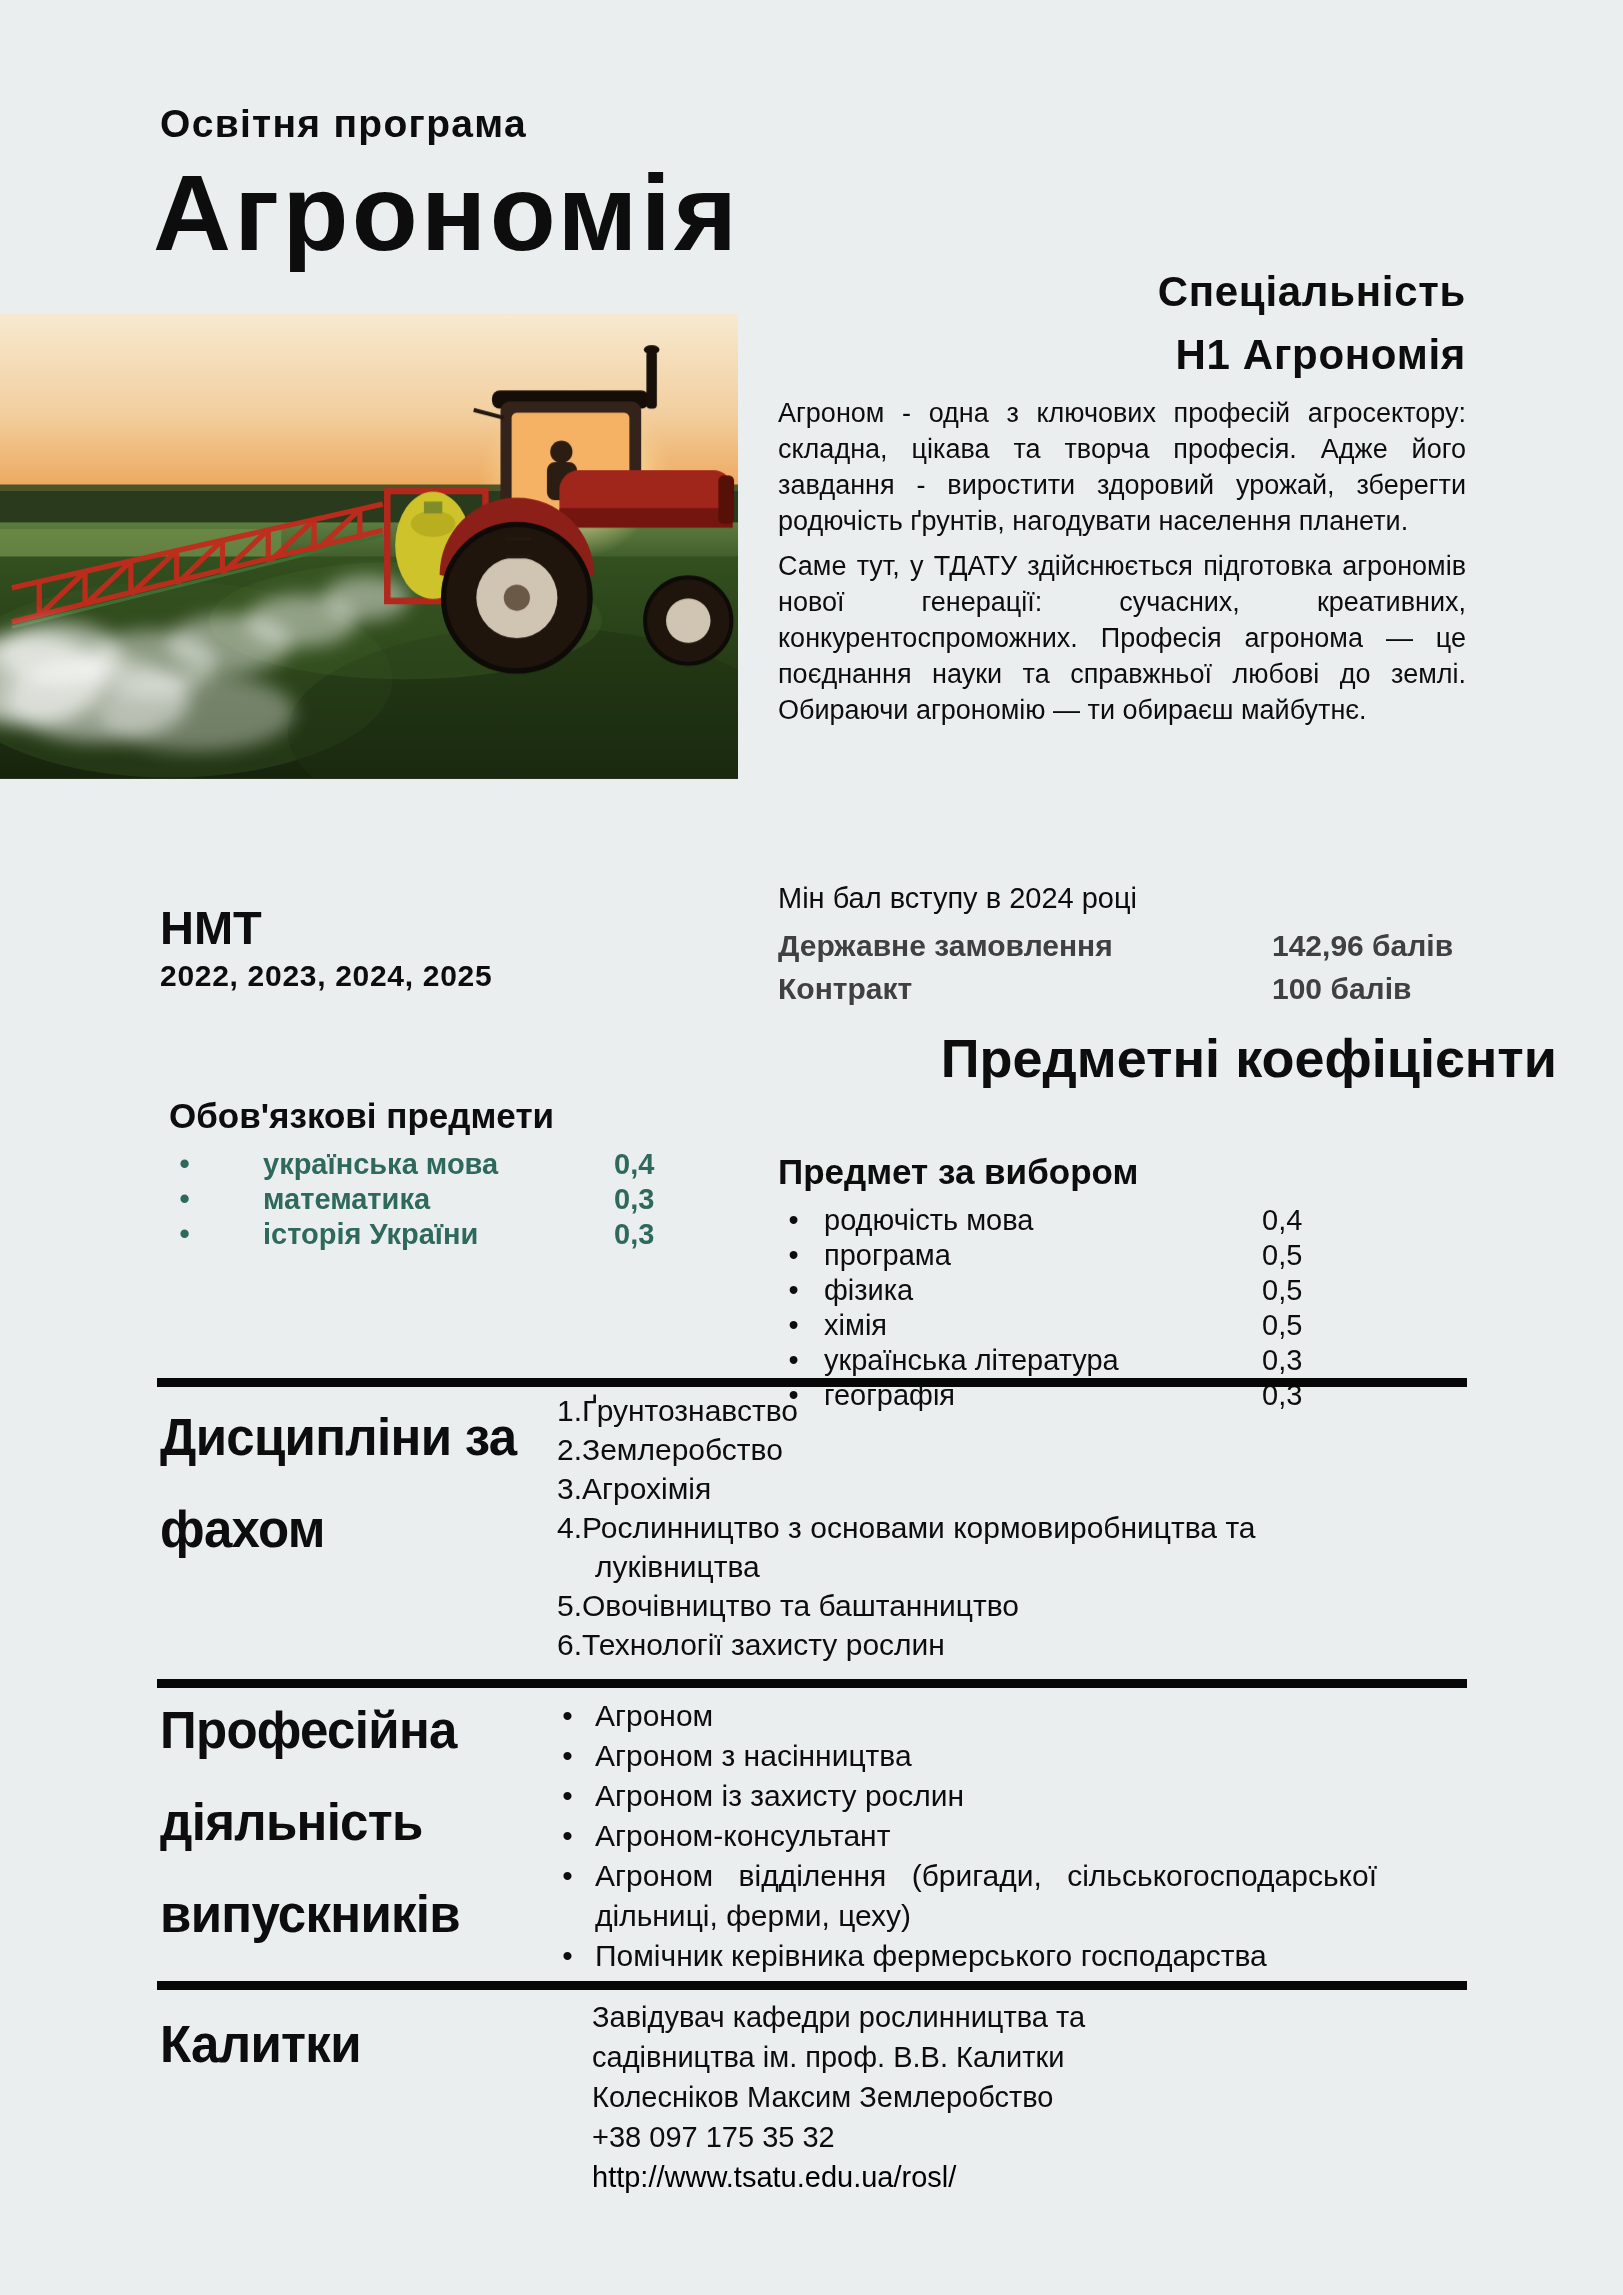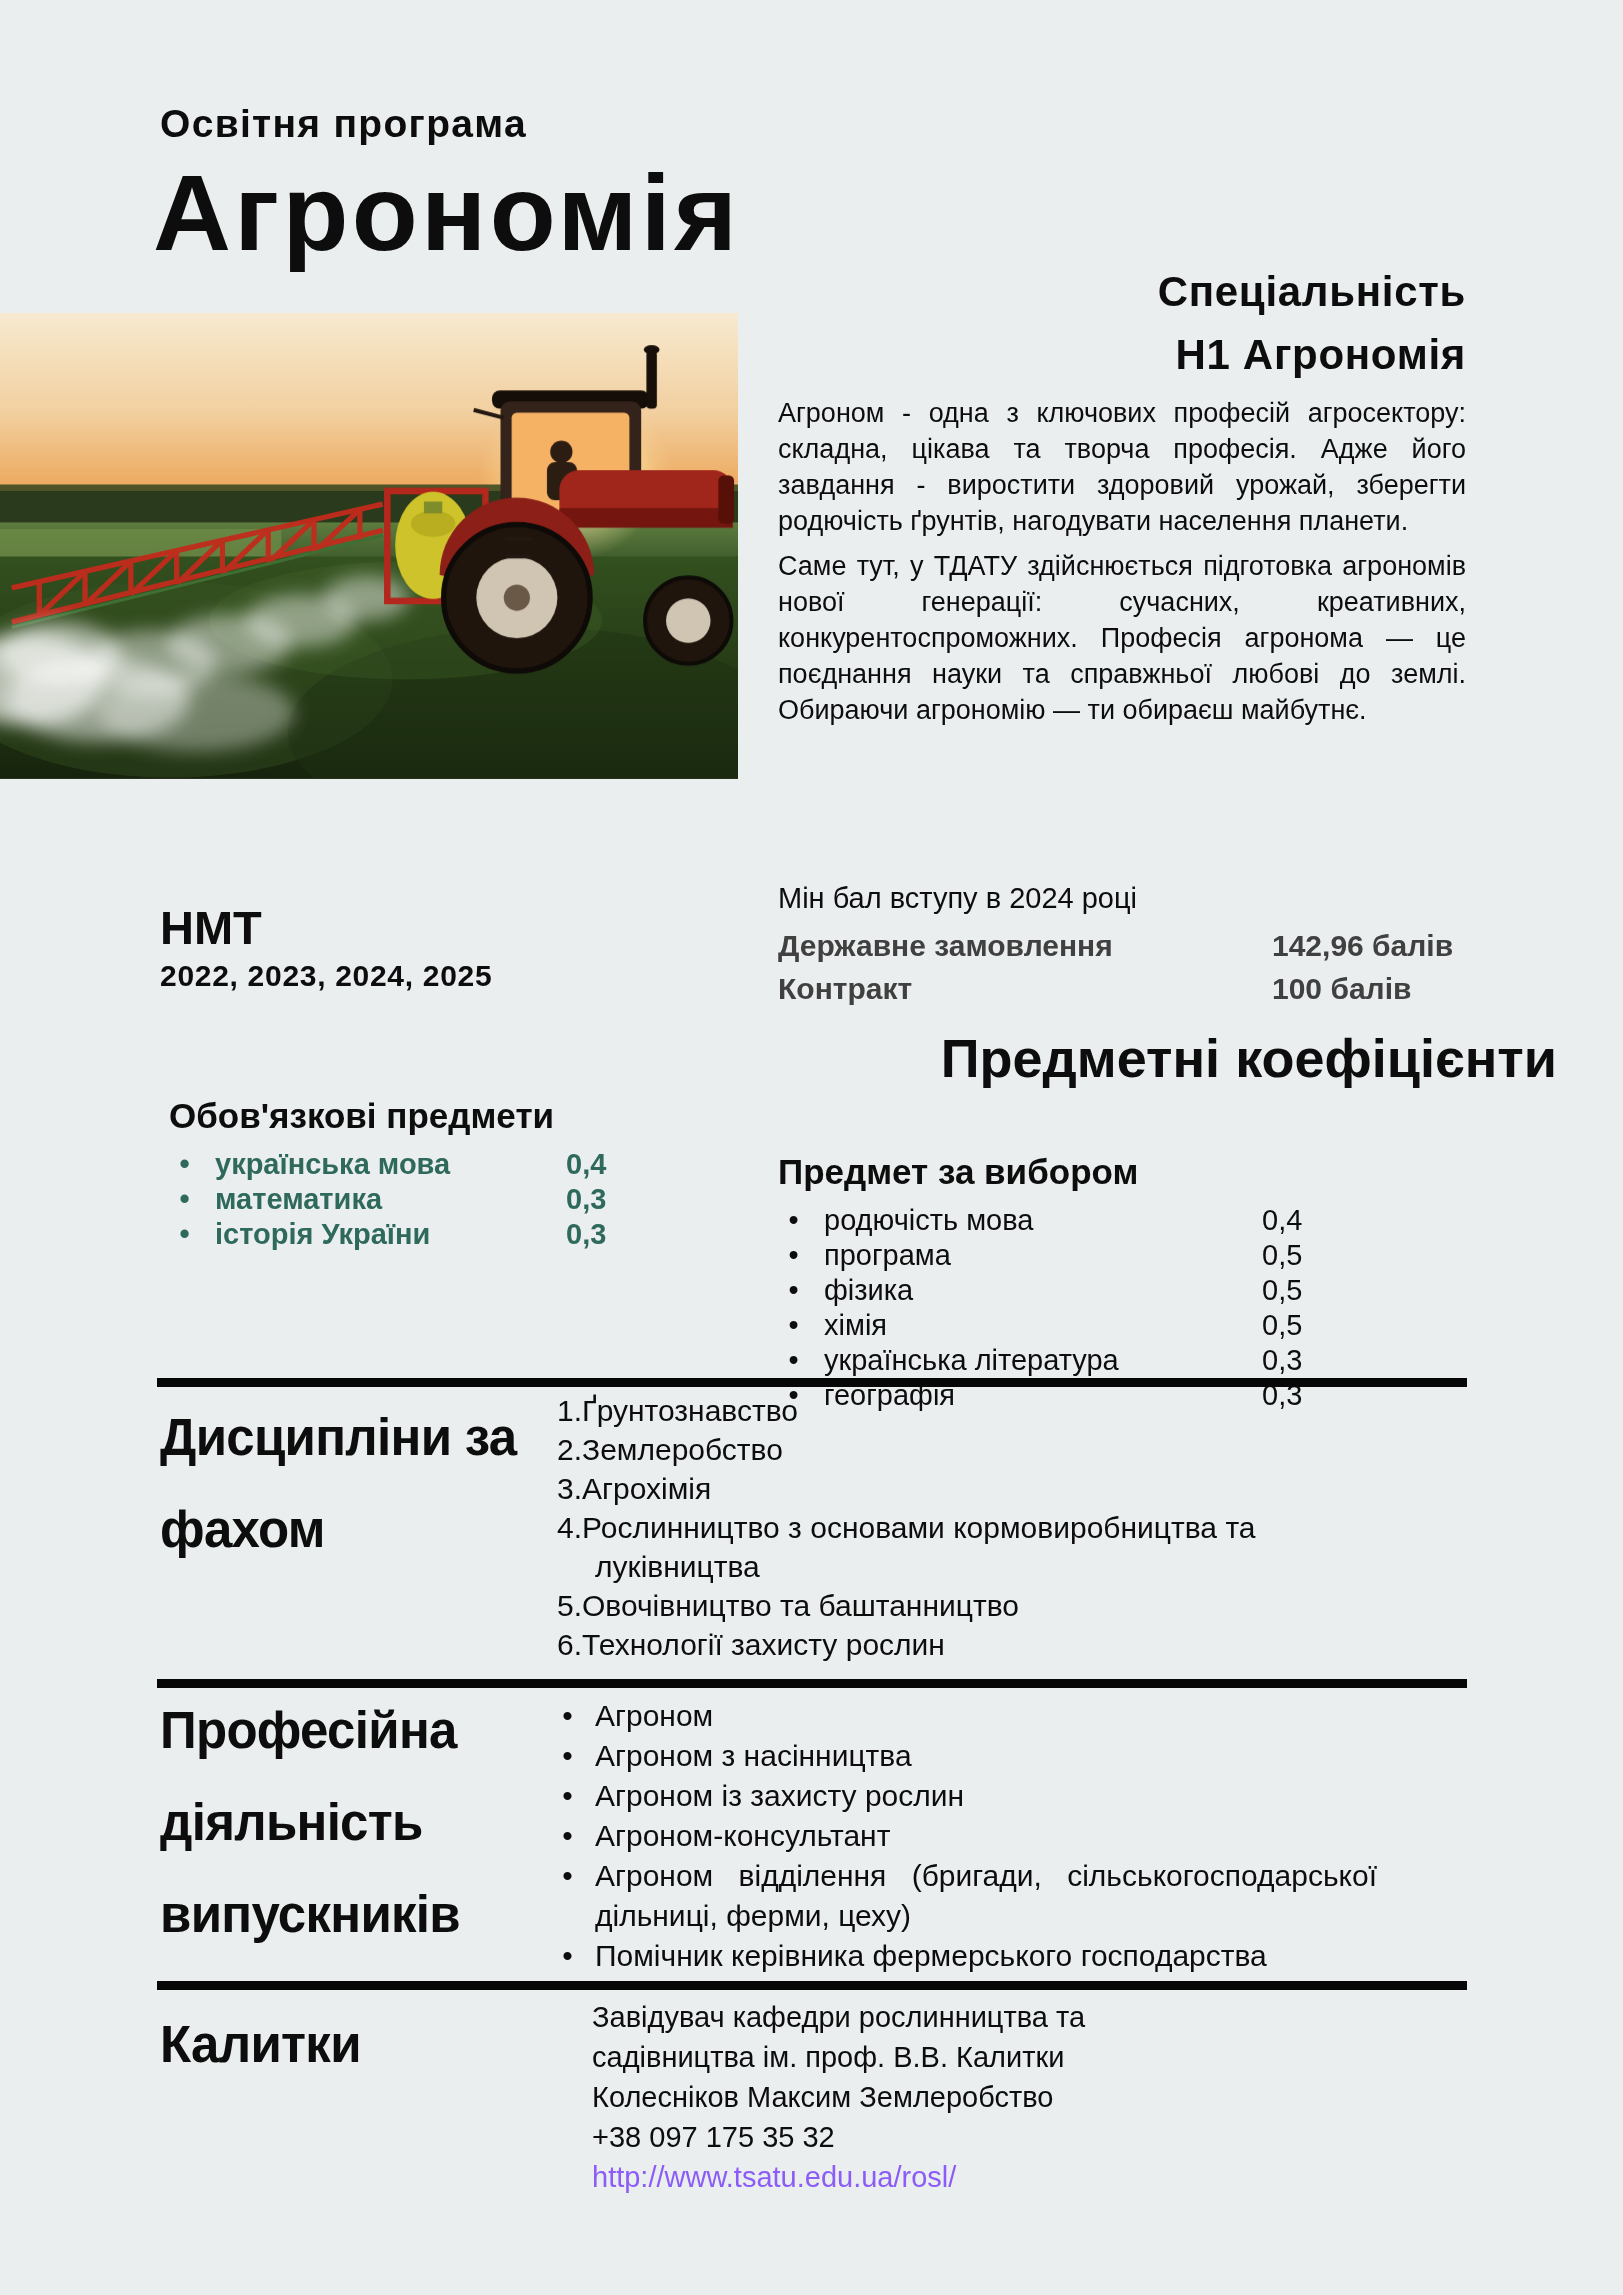--- a/index.html
+++ b/index.html
@@ -38,21 +38,21 @@
 
   
   .coeff-h{left:0;top:1027px;width:1557px;text-align:right;font-size:54px;font-weight:bold;}
   .col-left{left:169px;top:1096px;width:523px;}
   .col-right{left:778px;top:1152px;width:691px;}
   .col-h{font-size:35px;font-weight:bold;}
   .coef-items{margin-top:10.5px;}
   .coef-item{display:flex;font-size:29px;line-height:35px;}
   .col-left .coef-item{color:#2e695c;font-weight:bold;}
   .coef-item .bullet{width:46px;padding-left:10.5px;box-sizing:border-box;}
-  .col-left .coef-item .lbl{width:351px;}
+  .col-left .coef-item .lbl{width:351px;margin-left:48px;}
   .col-right .coef-item .lbl{width:438px;}
   .coef-item .val{flex:1;}
 
   
   .rule{left:157px;width:1310px;height:8.5px;background:#070707;}
   .rule1{top:1378px;} .rule2{top:1679px;} .rule3{top:1981px;}
   .sec-h{font-size:51px;font-weight:bold;line-height:92px;letter-spacing:-0.7px;}
   .disc-h{left:160px;top:1392px;width:406px;}
   .prof-h{left:160px;top:1685px;width:419px;}
   .cont-h{left:160px;top:1999px;width:419px;}
@@ -66,21 +66,21 @@
   
   .prof-list{left:557px;top:1696px;width:820px;font-size:30px;line-height:40px;
              margin:0;padding:0;list-style:none;}
   .prof-list li{position:relative;padding-left:38px;}
   .prof-list .dot{position:absolute;left:5.2px;top:0;}
   .prof-list .txt{display:block;text-align:justify;}
 
   
   .contacts{left:592px;top:1997px;width:576px;font-size:29px;line-height:40px;}
   .contacts p{margin:0;}
-  .contacts a{color:#8b5cf6;text-decoration:none;}
+  .contacts a{color:#000000;text-decoration:none;}
 </style>
 </head>
 <body>
 
 <div id="page">
 
   <div class="abs eyebrow">Освітня програма</div>
   <div class="abs title">Агрономія</div>
 
   <div class="abs photo" title="Трактор з обприскувачем у полі на заході сонця">

